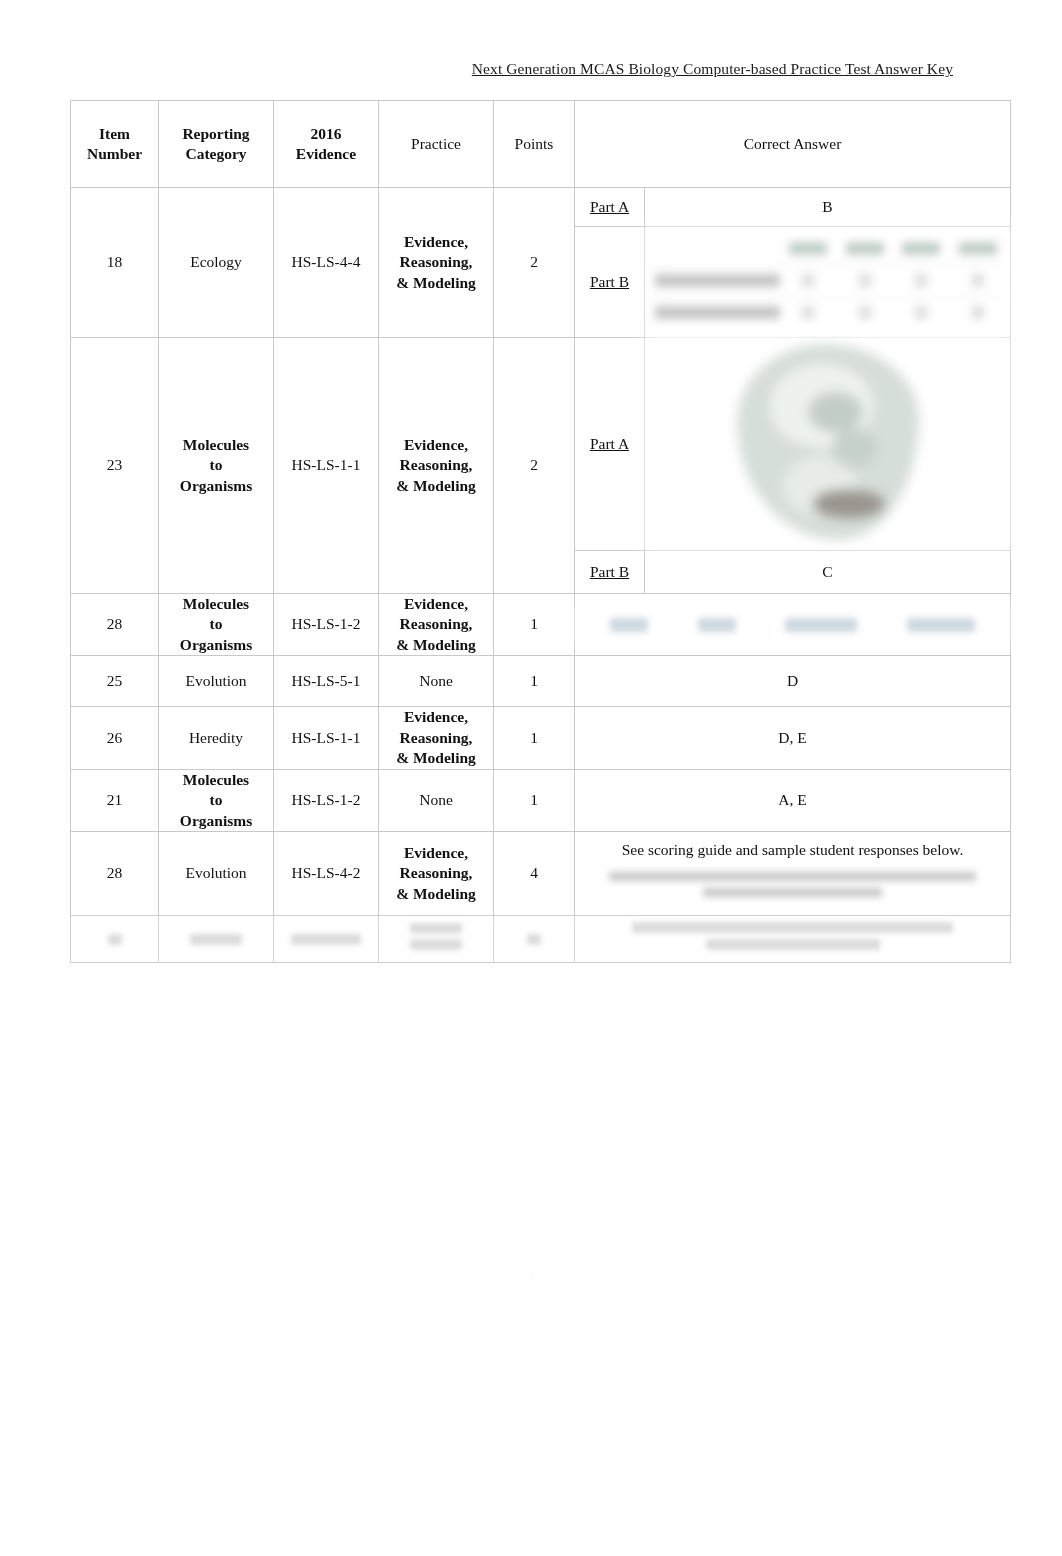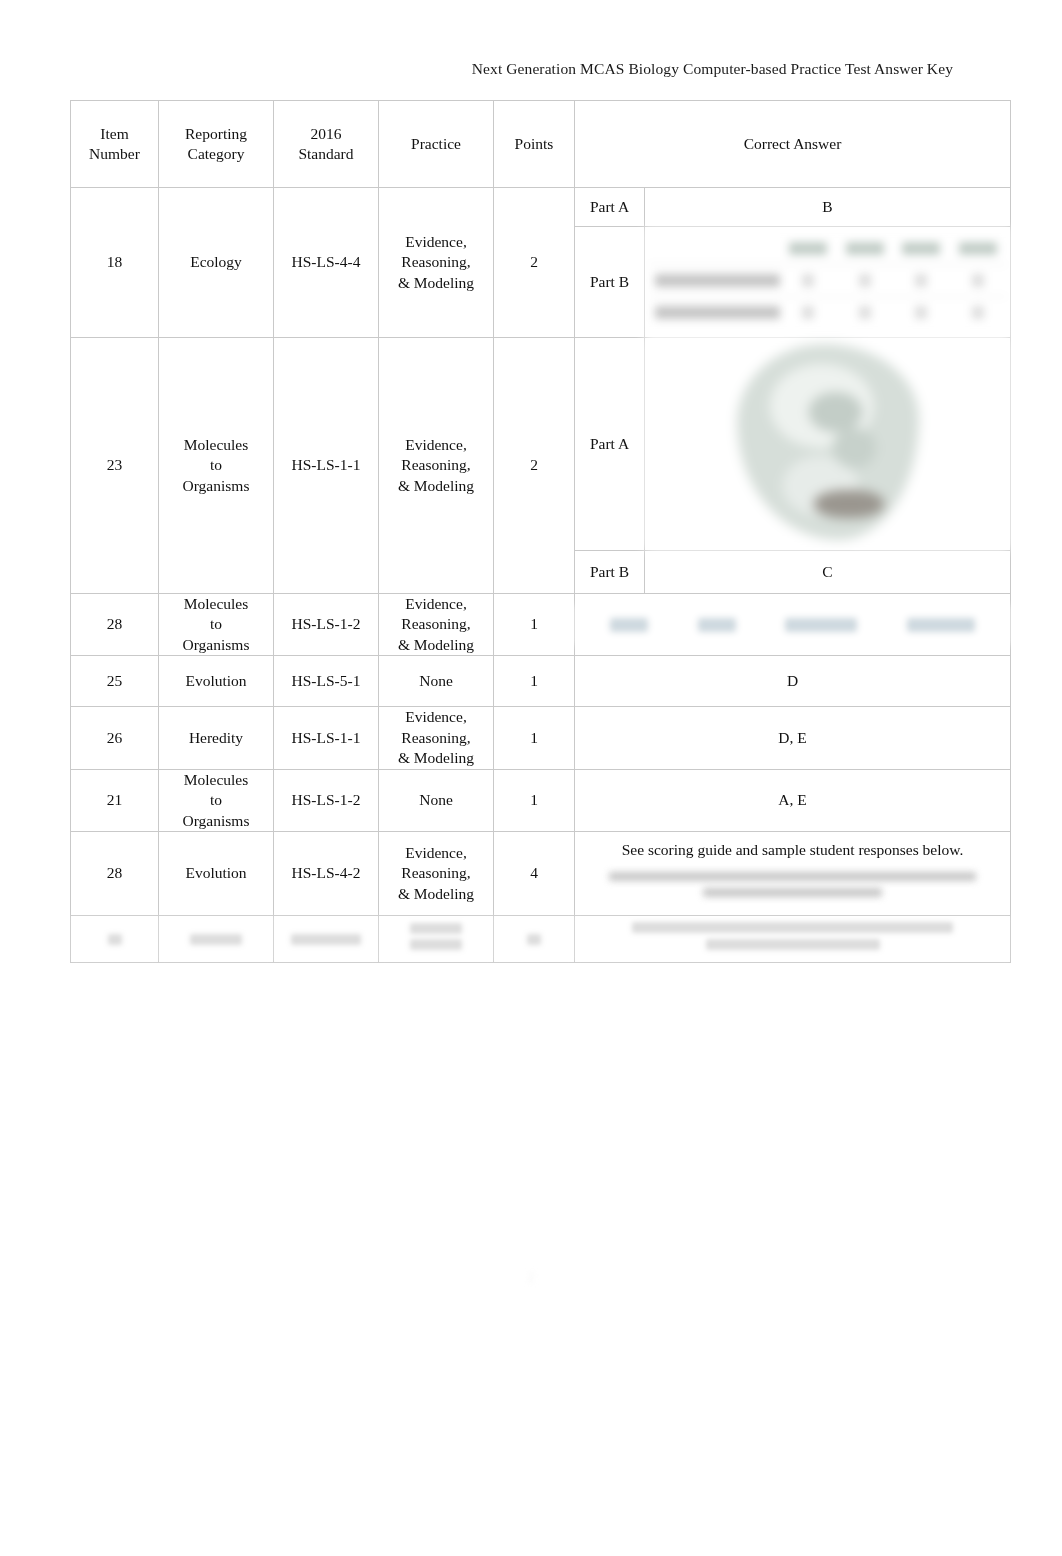--- a/index.html
+++ b/index.html
@@ -19,20 +19,21 @@
   
   .page-header {
     position: absolute;
     top: 60px;
     left: 0;
     width: 953px;
     text-align: right;
     font-size: 15.5px;
     letter-spacing: 0.1px;
     color: #1a1a1a;
+    text-decoration: underline;
   }
 
   
   .answer-key-table {
     position: absolute;
     top: 100px;
     left: 70px;
     width: 940px;
     border-collapse: collapse;
     table-layout: fixed;
@@ -46,33 +47,33 @@
     font-weight: normal;
     font-size: 15.5px;
     line-height: 1.32;
     color: #111;
     background: #ffffff;
   }
   .answer-key-table thead th {
     height: 78px;
     padding: 4px 2px;
   }
-  .hdr-line { display: block; }
+  .hdr-line { display: block; font-weight: bold; }
 
   
   col.c-item     { width: 88px; }
   col.c-cat      { width: 115px; }
   col.c-std      { width: 105px; }
   col.c-prac     { width: 115px; }
   col.c-pts      { width: 81px; }
   col.c-part     { width: 70px; }
   col.c-ans      { width: 366px; }
 
   .cell-pad { padding: 8px 4px; }
-  .part-label { font-size: 15.5px; padding: 6px 2px; }
+  .part-label { font-size: 15.5px; padding: 6px 2px; text-decoration: underline; }
   .ans-text { font-size: 15.5px; padding: 8px 10px; line-height: 1.35; }
 
   
   .blur-wrap {
     position: relative;
     width: 100%;
     overflow: hidden;
     background: #ffffff;
   }
 
@@ -269,21 +270,21 @@
       <th>
         <span class="hdr-line">Item</span>
         <span class="hdr-line">Number</span>
       </th>
       <th>
         <span class="hdr-line">Reporting</span>
         <span class="hdr-line">Category</span>
       </th>
       <th>
         <span class="hdr-line">2016</span>
-        <span class="hdr-line">Standard</span>
+        <span class="hdr-line">Evidence</span>
       </th>
       <th>Practice</th>
       <th>Points</th>
       <th colspan="2">Correct Answer</th>
     </tr>
   </thead>
 
   <tbody>
 
     <tr>

